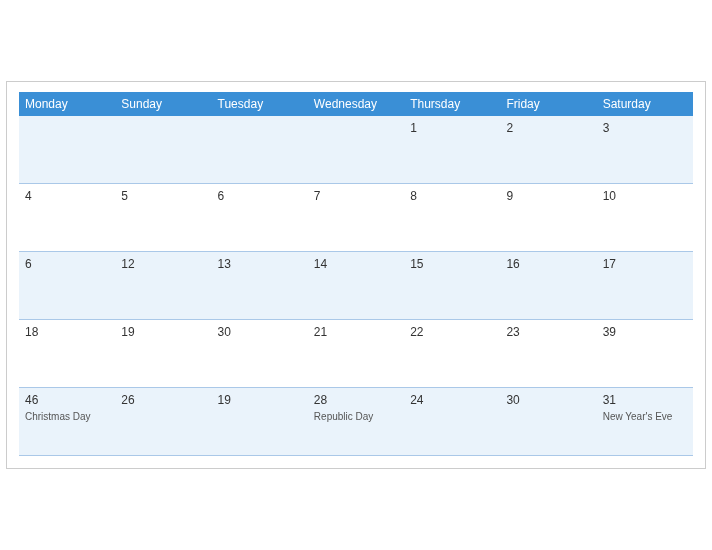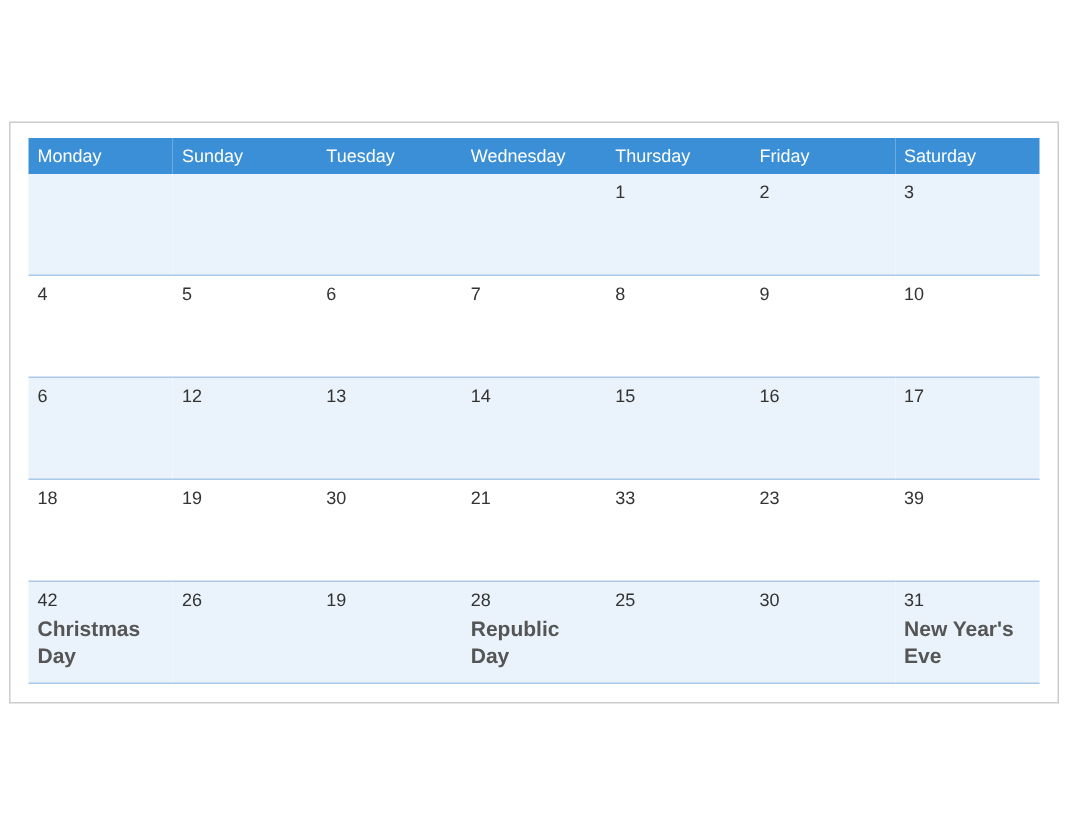--- a/index.html
+++ b/index.html
@@ -92,25 +92,24 @@
       color: #333;
       border: none;
     }
     .day-num {
       font-size: 12px;
       color: #333;
       display: block;
       margin-bottom: 3px;
     }
     .holiday {
-      font-size: 14px;
+      font-size: 10px;
       color: #555;
       display: block;
       line-height: 1.3;
-      font-weight: bold;
     }
   </style>
 </head>
 <body>
 
 <div class="calendar-container">
 
   <table class="calendar-table">
     <thead>
       <tr>
@@ -192,46 +191,46 @@
           <td>
             <span class="day-num">19</span>
           </td>
           <td>
             <span class="day-num">30</span>
           </td>
           <td>
             <span class="day-num">21</span>
           </td>
           <td>
-            <span class="day-num">33</span>
+            <span class="day-num">22</span>
           </td>
           <td>
             <span class="day-num">23</span>
           </td>
           <td>
             <span class="day-num">39</span>
           </td>
         </tr>
         <tr>
           <td>
-            <span class="day-num">42</span>
+            <span class="day-num">46</span>
             <span class="holiday">Christmas Day</span>
           </td>
           <td>
             <span class="day-num">26</span>
           </td>
           <td>
             <span class="day-num">19</span>
           </td>
           <td>
             <span class="day-num">28</span>
             <span class="holiday">Republic Day</span>
           </td>
           <td>
-            <span class="day-num">25</span>
+            <span class="day-num">24</span>
           </td>
           <td>
             <span class="day-num">30</span>
           </td>
           <td>
             <span class="day-num">31</span>
             <span class="holiday">New Year's Eve</span>
           </td>
         </tr>
       </tbody>

